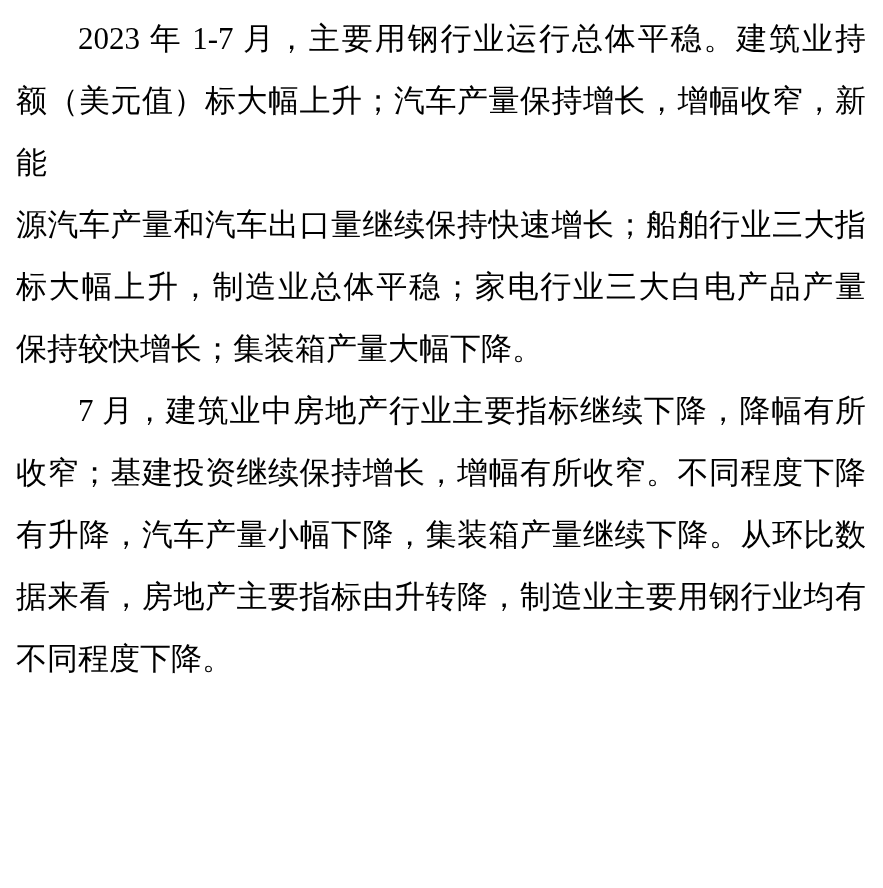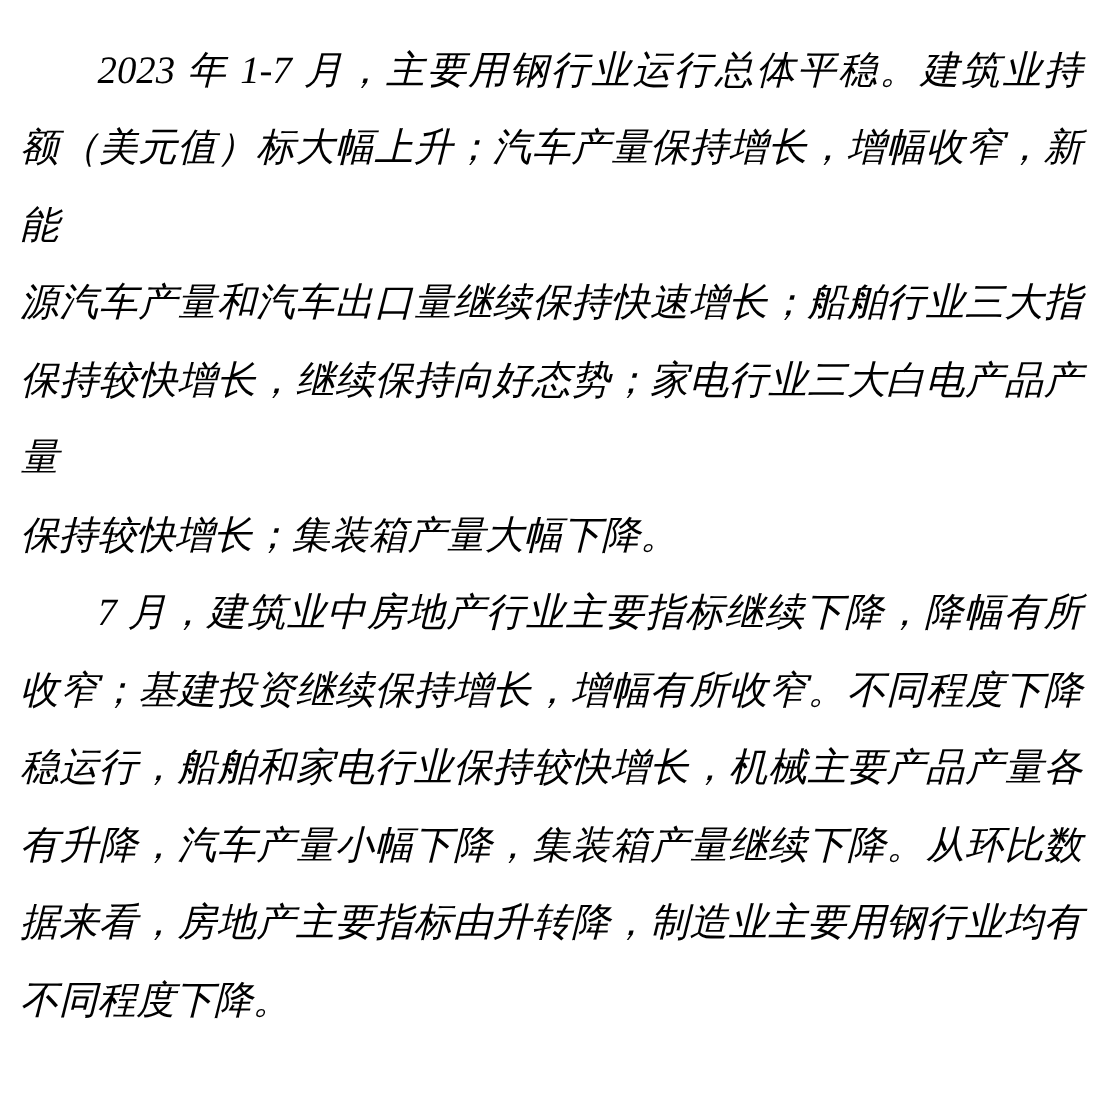--- a/index.html
+++ b/index.html
@@ -6,23 +6,22 @@
     margin: 0;
     padding: 0;
     background: #ffffff;
   }
   .page {
     position: relative;
     box-sizing: border-box;
     width: 883px;
     height: 888px;
     background: #ffffff;
-    padding: 25px 17px 0 16px;
+    padding: 8px 17px 0 16px;
     overflow: hidden;
-    font-style: italic;
   }
   .para {
     margin: 0;
     padding: 0;
   }
   .line {
     margin: 0;
     padding: 0;
     font-family: "Liberation Serif", "DejaVu Serif", serif;
     font-size: 31px;
@@ -42,24 +41,23 @@
   }
 </style>
 </head>
 <body>
 
 <div class="page">
   <div class="para">
     <p class="line indent">2023 年 1-7 月，主要用钢行业运行总体平稳。建筑业持</p>
     <p class="line">额（美元值）标大幅上升；汽车产量保持增长，增幅收窄，新能</p>
     <p class="line">源汽车产量和汽车出口量继续保持快速增长；船舶行业三大指</p>
-    <p class="line">保持较快增长，继续保持向好态势；家电行业三大白电产品产量</p>
+    <p class="line">标大幅上升，制造业总体平稳；家电行业三大白电产品产量</p>
     <p class="line para-end">保持较快增长；集装箱产量大幅下降。</p>
   </div>
   <div class="para">
     <p class="line indent">7 月，建筑业中房地产行业主要指标继续下降，降幅有所</p>
     <p class="line">收窄；基建投资继续保持增长，增幅有所收窄。不同程度下降</p>
-    <p class="line">稳运行，船舶和家电行业保持较快增长，机械主要产品产量各</p>
     <p class="line">有升降，汽车产量小幅下降，集装箱产量继续下降。从环比数</p>
     <p class="line">据来看，房地产主要指标由升转降，制造业主要用钢行业均有</p>
     <p class="line para-end">不同程度下降。</p>
   </div>
 </div>
 
 </body></html>

